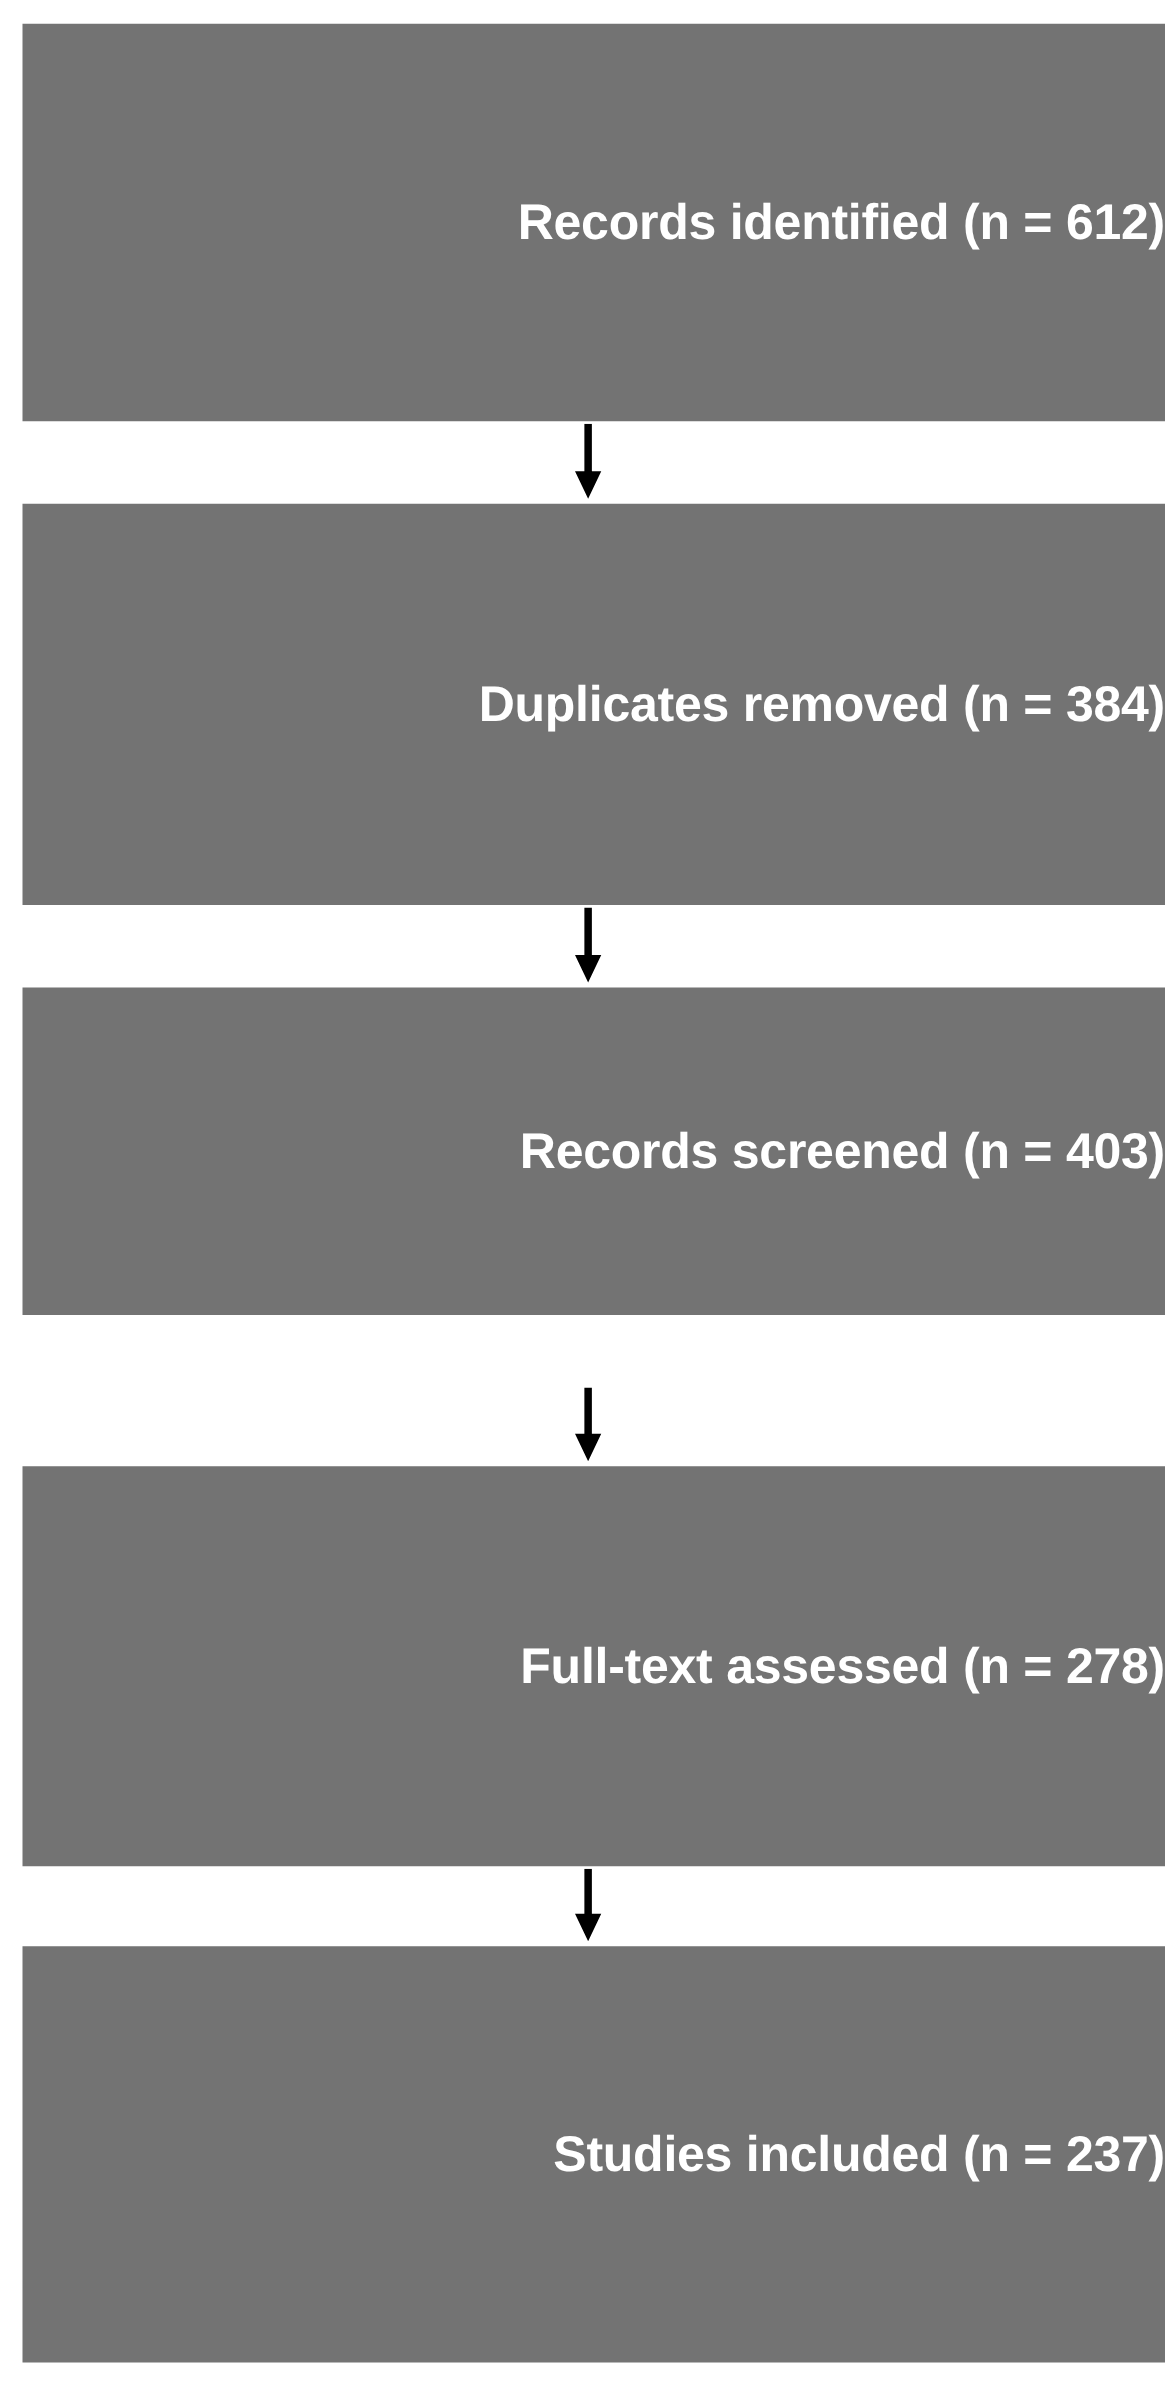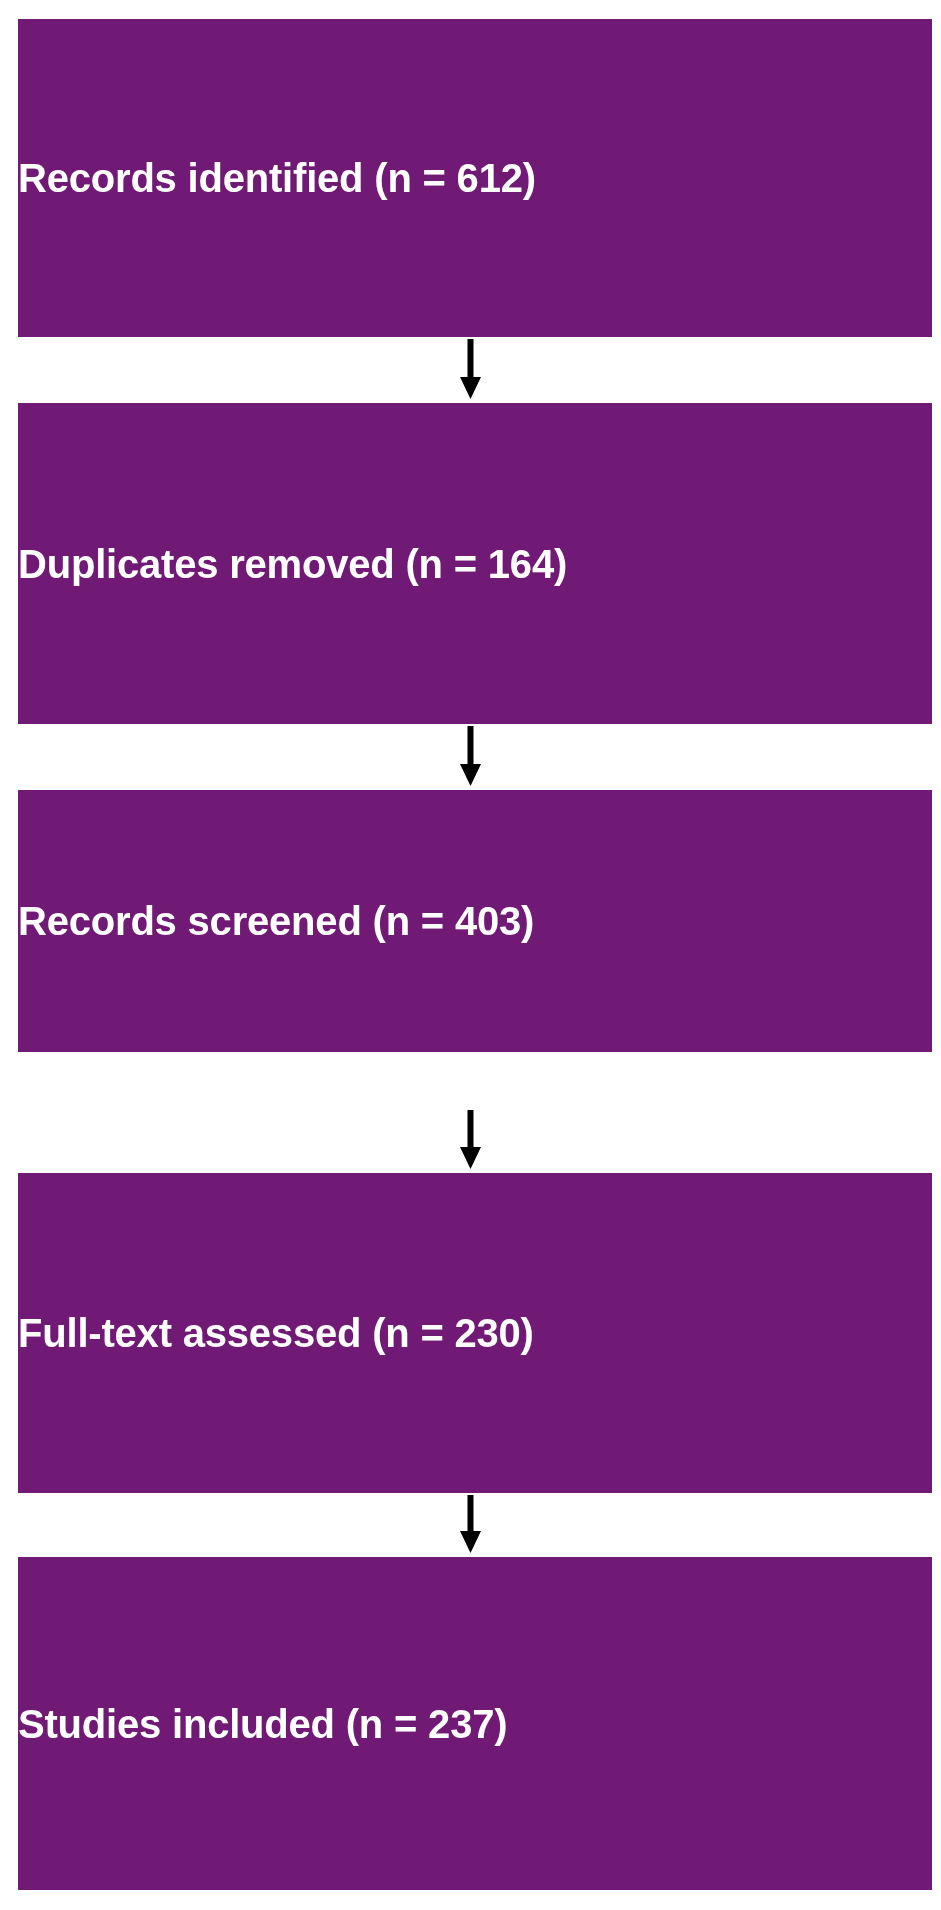--- a/index.html
+++ b/index.html
@@ -15,24 +15,24 @@
     position: relative;
     width: 941px;
     height: 1910px;
     background: #ffffff;
     overflow: hidden;
   }
   .flow-stage {
     position: absolute;
     left: 18px;
     width: 914px;
-    background: #701a75;
+    background: #737373;
     display: flex;
     align-items: center;
-    justify-content: flex-start;
+    justify-content: flex-end;
     box-sizing: border-box;
   }
   .stage-label {
     color: #ffffff;
     font-family: "Liberation Sans", sans-serif;
     font-weight: bold;
     font-size: 40px;
     line-height: 1.1;
     letter-spacing: -0.2px;
     text-align: center;
@@ -68,41 +68,41 @@
     <span class="stage-label">Records identified (n = 612)</span>
   </div>
 
   <div class="flow-arrow" id="arrow-0">
     <svg width="941" height="62" viewBox="0 0 941 62" aria-hidden="true">
       <path d="M467.5 0 L473.5 0 L473.5 38 L481 38 L470.5 60 L460 38 L467.5 38 Z" fill="#000000"></path>
     </svg>
   </div>
 
   <div class="flow-stage" id="stage-1">
-    <span class="stage-label">Duplicates removed (n = 164)</span>
+    <span class="stage-label">Duplicates removed (n = 384)</span>
   </div>
 
   <div class="flow-arrow" id="arrow-1">
     <svg width="941" height="62" viewBox="0 0 941 62" aria-hidden="true">
       <path d="M467.5 0 L473.5 0 L473.5 38 L481 38 L470.5 60 L460 38 L467.5 38 Z" fill="#000000"></path>
     </svg>
   </div>
 
   <div class="flow-stage" id="stage-2">
     <span class="stage-label">Records screened (n = 403)</span>
   </div>
 
   <div class="flow-arrow" id="arrow-2">
     <svg width="941" height="61" viewBox="0 0 941 61" aria-hidden="true">
       <path d="M467.5 0 L473.5 0 L473.5 37 L481 37 L470.5 59 L460 37 L467.5 37 Z" fill="#000000"></path>
     </svg>
   </div>
 
   <div class="flow-stage" id="stage-3">
-    <span class="stage-label">Full-text assessed (n = 230)</span>
+    <span class="stage-label">Full-text assessed (n = 278)</span>
   </div>
 
   <div class="flow-arrow" id="arrow-3">
     <svg width="941" height="60" viewBox="0 0 941 60" aria-hidden="true">
       <path d="M467.5 0 L473.5 0 L473.5 36 L481 36 L470.5 58 L460 36 L467.5 36 Z" fill="#000000"></path>
     </svg>
   </div>
 
   <div class="flow-stage" id="stage-4">
     <span class="stage-label">Studies included (n = 237)</span>

